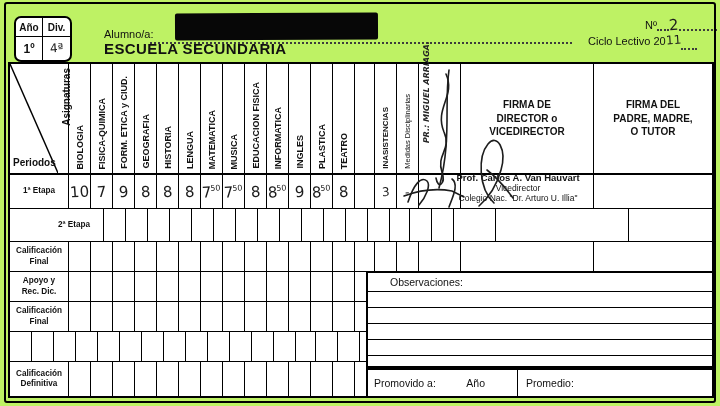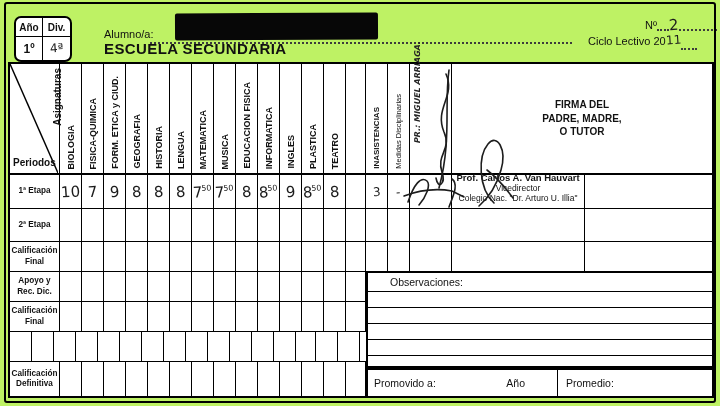--- a/index.html
+++ b/index.html
@@ -38,21 +38,21 @@
   .hw-med{font-size:12px;line-height:11px;}
 
   
   .gtable{position:absolute;left:8px;top:62px;width:706px;height:336px;box-sizing:border-box;
           border:2px solid #000;background:#fff;display:flex;flex-direction:column;z-index:1;}
   .row{display:flex;box-sizing:border-box;border-bottom:1.5px solid #000;flex:none;}
   .r-head{height:111px;border-bottom:2px solid #000;}
   .r1{height:34px;}
   .r-last{border-bottom:none;flex:1 1 auto;}
   .cell{position:relative;box-sizing:border-box;border-right:1.5px solid #000;flex:none;}
-  .c-label{width:50px;}
+  .c-label{width:59px;}
   .c-subj{width:22px;}
   .c-gap{width:20px;}
   .c-inas{width:22px;}
   .c-med{width:22px;}
   .c-pr{width:42px;}
   .c-dir{width:133px;}
   .c-padre{flex:1 1 auto;border-right:none;}
   #subject-heads,#grade-cells,#body-rows{display:contents;}
 
   .vlabel{position:absolute;bottom:4px;left:50%;transform:translateX(-50%) rotate(180deg);
@@ -87,21 +87,21 @@
   .sig-layer{position:absolute;left:0;top:0;z-index:6;pointer-events:none;}
 
   .obs-box{position:absolute;left:366px;top:271px;width:348px;height:97px;box-sizing:border-box;
            border:2px solid #000;background:#fff;z-index:4;}
   .obs-label{height:19px;border-bottom:1.5px solid #000;font-size:10.5px;
              display:flex;align-items:center;padding:0 22px;box-sizing:border-box;}
   .obs-line{height:15px;border-bottom:1.5px solid #000;}
 
   .promo-box{position:absolute;left:366px;top:368px;width:348px;height:30px;box-sizing:border-box;
              border:2px solid #000;background:#fff;display:flex;z-index:4;}
-  .promo-left{width:190px;box-sizing:border-box;border-right:1.5px solid #000;
+  .promo-left{width:150px;box-sizing:border-box;border-right:1.5px solid #000;
               display:flex;align-items:center;padding:0 6px;font-size:10.5px;}
   .promo-left .anio{margin-left:auto;padding-right:26px;}
   .promo-right{flex:1;display:flex;align-items:center;padding:0 8px;font-size:10.5px;}
 </style>
 </head>
 <body>
 
 <div class="stage">
   <div class="card-border"></div>
 
@@ -171,20 +171,25 @@
       <div class="cell c-gap"></div>
       <div class="cell c-inas">
         <span class="vlabel v-small">INASISTENCIAS</span>
       </div>
       <div class="cell c-med">
         <span class="vlabel v-xsmall">Medidas Disciplinarias</span>
       </div>
       <div class="cell c-pr">
         <span class="vlabel hw-vert">PR.: MIGUEL ARRIAGA.</span>
       </div>
+      <div class="cell c-dir">
+        <div class="firma-label">FIRMA DE
+DIRECTOR o
+VICEDIRECTOR</div>
+      </div>
       <div class="cell c-padre">
         <div class="firma-label">FIRMA DEL
 PADRE, MADRE,
 O TUTOR</div>
       </div>
     </div>
 
     <div class="row r1">
       <div class="cell c-label">
         <div class="plabel">1ª Etapa</div>
@@ -221,21 +226,21 @@
         <span class="hw val-m">3</span>
       </div>
       <div class="cell c-med gcell">
         <span class="hw val-m">-</span>
       </div>
       <div class="cell c-pr"></div>
       <div class="cell c-dir"></div>
       <div class="cell c-padre"></div>
     </div>
 
-    <div id="body-rows"><div class="row" style="height: 33px;">
+    <div id="body-rows"><div class="row" style="height: 33px; padding-left: 35px;">
           <div class="cell c-label">
             <div class="plabel">2ª Etapa</div>
           </div>
           <div class="cell c-subj"></div>
           <div class="cell c-subj"></div>
           <div class="cell c-subj"></div>
           <div class="cell c-subj"></div>
           <div class="cell c-subj"></div>
           <div class="cell c-subj"></div>
           <div class="cell c-subj"></div>

